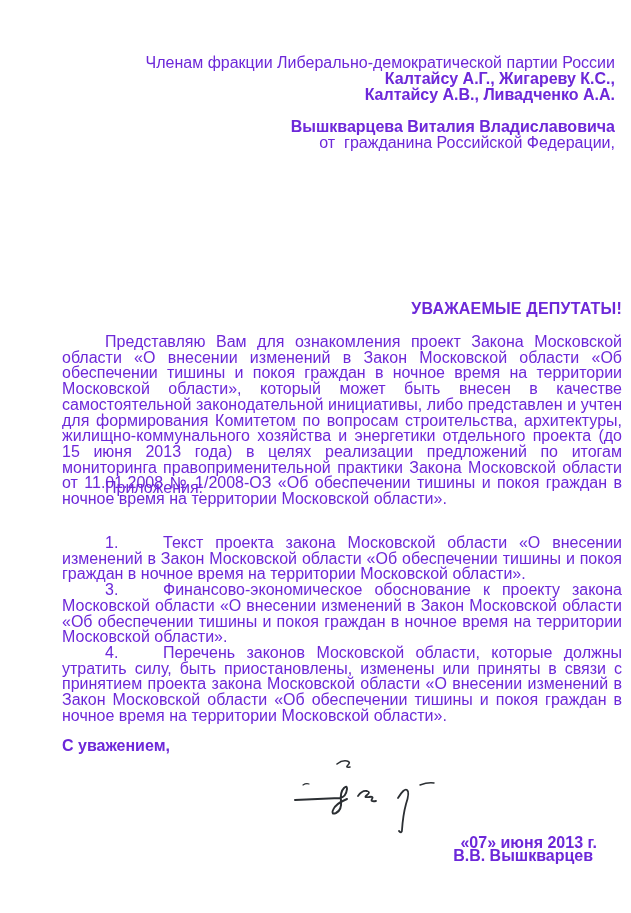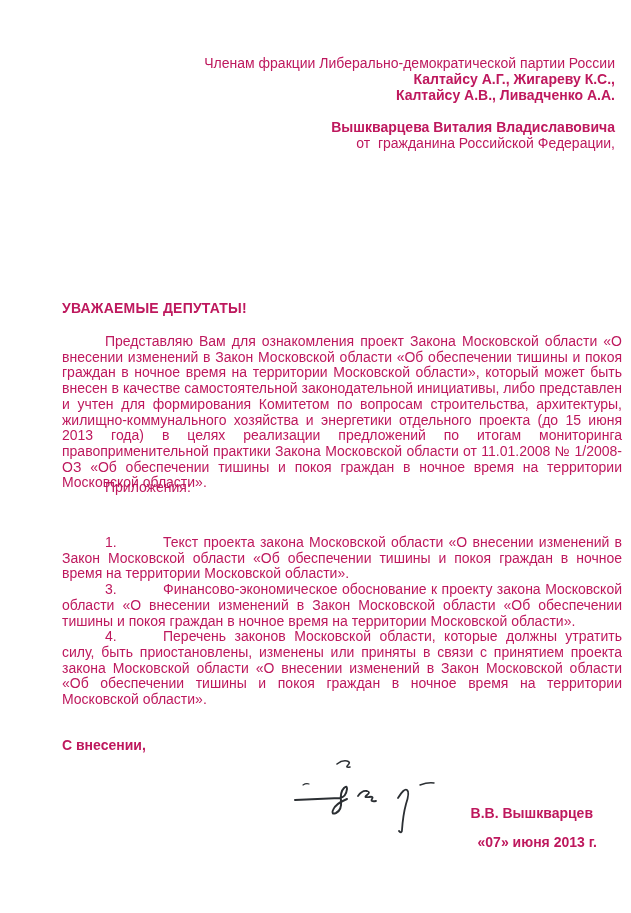--- a/index.html
+++ b/index.html
@@ -3,43 +3,43 @@
 <meta charset="utf-8">
 <style>
   html, body { margin: 0; padding: 0; background: #e8e8e8; }
   .page {
     position: relative;
     width: 631px;
     height: 913px;
     margin: 0 auto;
     background: #ffffff;
     font-family: "Liberation Sans", sans-serif;
-    font-size: 14px;
+    font-size: 16px;
     line-height: 15.7px;
-    color: #be185d;
+    color: #6d28d9;
     overflow: hidden;
   }
   .abs { position: absolute; }
 
   
   .header-block {
     top: 55px;
     right: 16px;
     text-align: right;
   }
   .hline { white-space: pre; line-height: 16px; }
   .bold { font-weight: bold; }
   .sender-block { margin-top: 16px; }
 
   
   .doc-title {
     top: 301px;
     left: 62px;
     width: 560px;
-    text-align: left;
+    text-align: right;
     font-weight: bold;
     letter-spacing: 0.2px;
   }
 
   
   .body-par {
     top: 334px;
     left: 62px;
     width: 560px;
     text-align: justify;
@@ -73,21 +73,21 @@
     left: 62px;
     font-weight: bold;
   }
 
   .signature-svg {
     top: 752px;
     left: 285px;
   }
 
   .signature-name {
-    top: 806px;
+    top: 848px;
     right: 38px;
     font-weight: bold;
   }
   .doc-date {
     top: 835px;
     right: 34px;
     font-weight: bold;
   }
 </style>
 </head>
@@ -112,21 +112,21 @@
   <div class="abs body-par">Представляю Вам для ознакомления проект Закона Московской области «О внесении изменений в Закон Московской области «Об обеспечении тишины и покоя граждан в ночное время на территории Московской области», который может быть внесен в качестве самостоятельной законодательной инициативы, либо представлен и учтен для формирования Комитетом по вопросам строительства, архитектуры, жилищно-коммунального хозяйства и энергетики отдельного проекта (до 15 июня 2013 года) в целях реализации предложений по итогам мониторинга правоприменительной практики Закона Московской области от 11.01.2008 № 1/2008-ОЗ «Об обеспечении тишины и покоя граждан в ночное время на территории Московской области».</div>
 
   <div class="abs attachments-label">Приложения:</div>
 
   <div class="abs attachments-list">
     <div class="attachment-item"><span class="num">1.</span><span>Текст проекта закона Московской области «О внесении изменений в Закон Московской области «Об обеспечении тишины и покоя граждан в ночное время на территории Московской области».</span></div>
     <div class="attachment-item"><span class="num">3.</span><span>Финансово-экономическое обоснование к проекту закона Московской области «О внесении изменений в Закон Московской области «Об обеспечении тишины и покоя граждан в ночное время на территории Московской области».</span></div>
     <div class="attachment-item"><span class="num">4.</span><span>Перечень законов Московской области, которые должны утратить силу, быть приостановлены, изменены или приняты в связи с принятием проекта закона Московской области «О внесении изменений в Закон Московской области «Об обеспечении тишины и покоя граждан в ночное время на территории Московской области».</span></div>
   </div>
 
-  <div class="abs closing">С внесении,</div>
+  <div class="abs closing">С уважением,</div>
 
   <svg class="abs signature-svg" width="170" height="90" viewBox="0 0 170 90" fill="none" xmlns="http://www.w3.org/2000/svg">
 
     <path d="M52 12 q5 -4 10 -3 q4 1 1 4 q-3 3 2 2" stroke="#2b2f33" stroke-width="1.6" fill="none" stroke-linecap="round"></path>
 
     <path d="M18 33 q3 -2 6 -1" stroke="#2b2f33" stroke-width="1.2" fill="none" stroke-linecap="round"></path>
 
     <path d="M10 48 L55 46 q6 -1 7 -9 q0 -4 -3 -1 q-4 4 -3 13 q1 9 -5 12 q-5 2 -3 -3 q2 -6 14 -11" stroke="#2b2f33" stroke-width="2" fill="none" stroke-linecap="round"></path>
 
     <path d="M73 44 q4 -6 9 -5 q4 1 0 4 q-4 3 2 2 q5 -1 3 2 q-2 3 4 2" stroke="#2b2f33" stroke-width="1.8" fill="none" stroke-linecap="round"></path>

